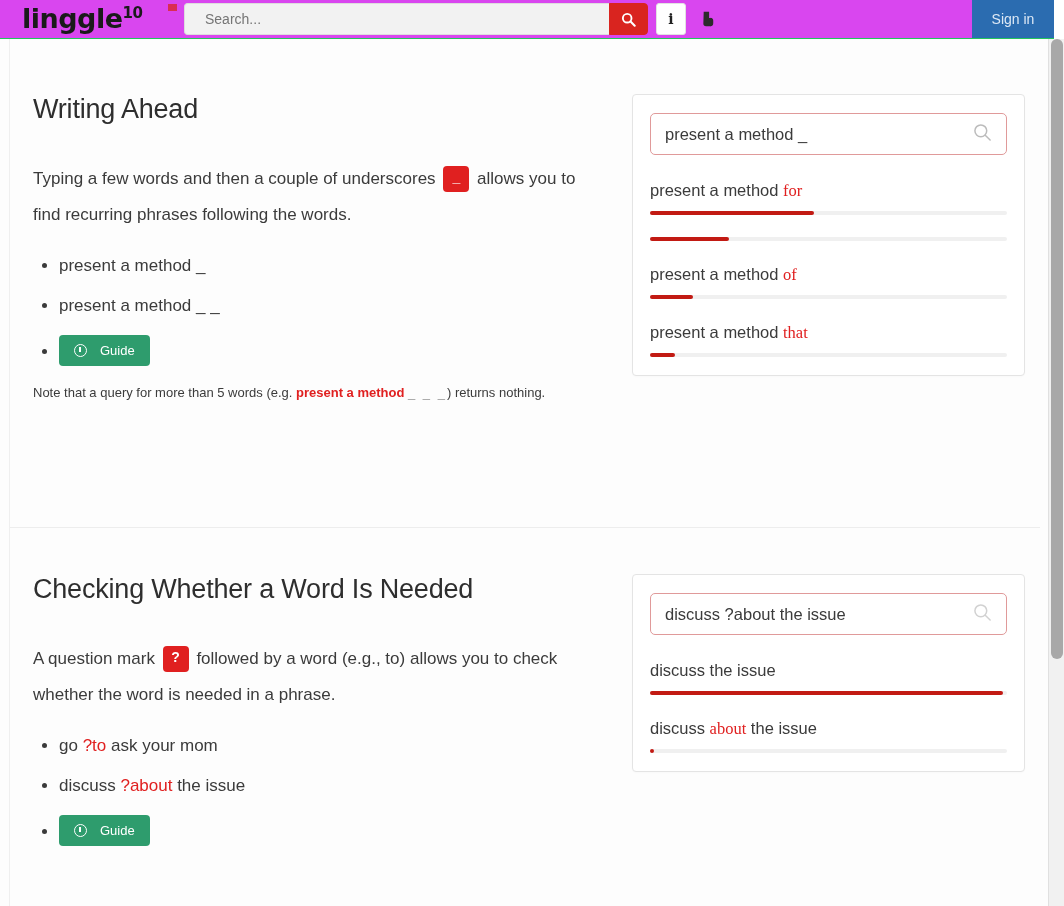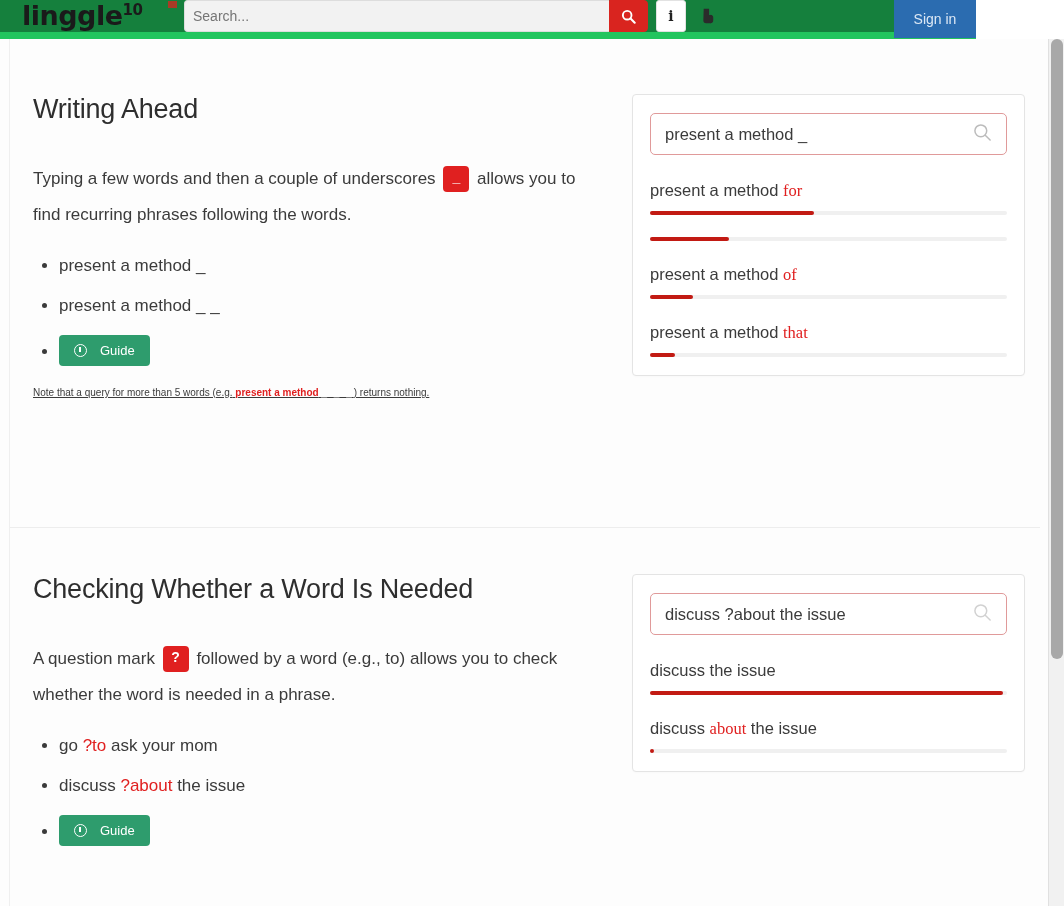--- a/index.html
+++ b/index.html
@@ -8,23 +8,23 @@
     width:1064px; height:906px;
     background:#ffffff;
     font-family:"Liberation Sans", sans-serif;
     color:#373a3c;
     overflow:hidden;
     position:relative;
   }
 
   
   .header{
-    position:absolute; top:0; left:0; width:976px; height:39px;
-    background:#15803d;
-    border-bottom:7px solid #22c55e;
+    position:absolute; top:0; left:0; width:1054px; height:39px;
+    background:#d946ef;
+    border-bottom:1px solid #22c55e;
     display:flex; align-items:center;
     z-index:20;
   }
   .brand{
     margin-left:22px; width:150px; flex:none;
     font-family:"DejaVu Sans", sans-serif;
     font-weight:700; font-size:27px; letter-spacing:-0.5px;
     color:#1a1a1a; line-height:1; position:relative; top:-1px;
     white-space:nowrap;
   }
@@ -33,21 +33,21 @@
     position:absolute; top:-1px; right:-5px;
     width:9px; height:7px; background:#d9241f; opacity:.75;
   }
 
   .search-wrap{ display:flex; align-items:center; margin-left:12px; }
   .search-input{
     width:425px; height:32px;
     border:1px solid #dddddd; border-right:none;
     border-radius:4px 0 0 4px;
     background:#f2f2f2;
-    padding:0 8px;
+    padding:0 20px;
     font-family:"Liberation Sans", sans-serif;
     font-size:14px; color:#999;
     outline:none;
   }
   .search-btn{
     width:39px; height:32px; flex:none;
     background:#d9241f; border:1px solid #d9241f;
     border-radius:0 4px 4px 0;
     display:flex; align-items:center; justify-content:center;
     cursor:pointer; padding:0;
@@ -117,23 +117,22 @@
     list-style:disc;
   }
   ul.examples li{
     font-size:17px; line-height:22px; color:#3b3b3b;
     margin-bottom:18px;
   }
   ul.examples li::marker{ color:#3b3b3b; }
   .red{ color:#e02020; }
   .note{
     margin-top:0;
-    font-size:10px; line-height:18px; color:#3b3b3b;
+    font-size:13px; line-height:18px; color:#3b3b3b;
     max-width:565px;
-    text-decoration:underline;
   }
   .note b{ color:#e02020; }
   .note .dim{ color:#9b9b9b; letter-spacing:2px; }
 
   .guide-btn{
     display:inline-flex; align-items:center; gap:13px;
     background:#2e9c6d; color:#ffffff;
     border:none; border-radius:4px;
     padding:9px 15px;
     font-size:13px;

